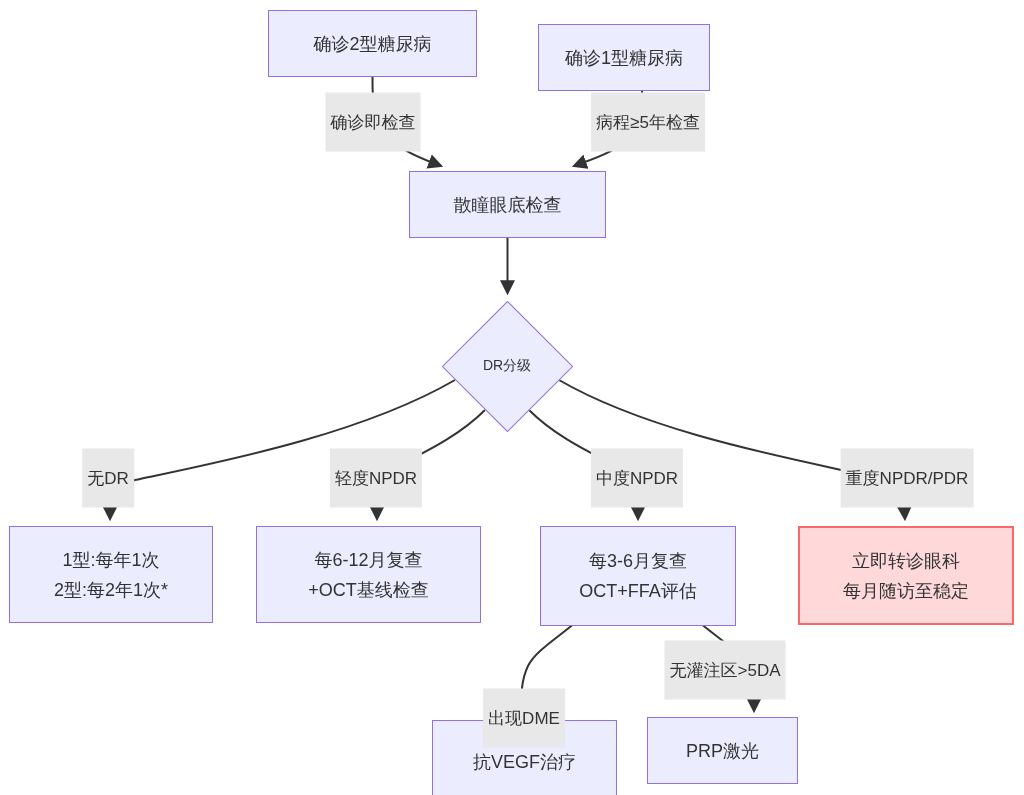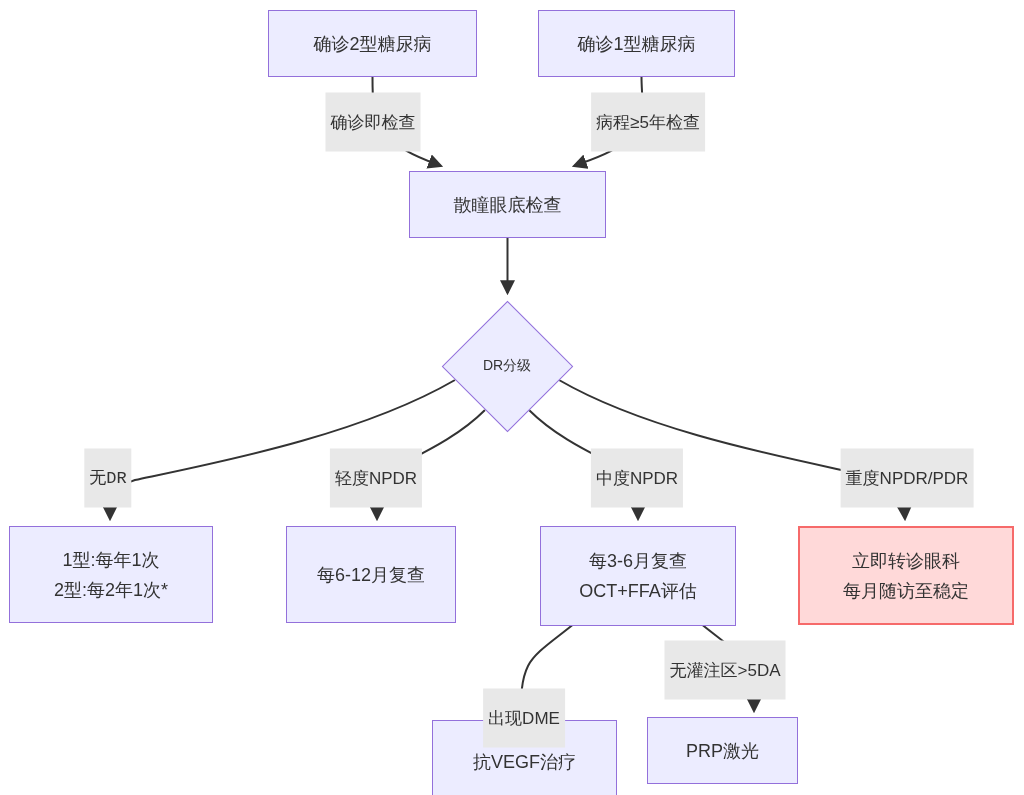--- a/index.html
+++ b/index.html
@@ -94,45 +94,46 @@
       <path d="M529,410 C564,445 614,462 629,474 C638,483 638,504 638,519" marker-end="url(#arrow)"></path>
       <path d="M559,380 C654,435 800,460 878,478 C898,483 904,500 905,519" marker-end="url(#arrow)"></path>
       <path d="M575,623 C553,641 535,652 528,666 C521,680 521,698 521,711" marker-end="url(#arrow)"></path>
       <path d="M700,623 C722,641 740,652 747,666 C754,680 754,698 754,711" marker-end="url(#arrow)"></path>
     </g>
   </svg>
 
   <div class="node" style="left:268px; top:10px; width:209px; height:67px;">
     <div>确诊2型糖尿病</div>
   </div>
-  <div class="node" style="left:538px; top:10px; width:197px; height:67px;">
+  <div class="node" style="left:538px; top:24px; width:172px; height:67px;">
     <div>确诊1型糖尿病</div>
   </div>
 
   <div class="edge-label" style="left:373px; top:122px;">确诊即检查</div>
   <div class="edge-label" style="left:648px; top:122px;">病程≥5年检查</div>
 
   <div class="node" style="left:409px; top:171px; width:197px; height:67px;">
     <div>散瞳眼底检查</div>
   </div>
 
   <div class="diamond-shape"></div>
   <div class="diamond-label">DR分级</div>
 
-  <div class="edge-label" style="left:108px; top:478px;font-family:Liberation Mono, monospace;">无DR</div>
+  <div class="edge-label" style="left:108px; top:478px;">无DR</div>
   <div class="edge-label" style="left:376px; top:478px;">轻度NPDR</div>
   <div class="edge-label" style="left:637px; top:478px;">中度NPDR</div>
   <div class="edge-label" style="left:907px; top:478px;">重度NPDR/PDR</div>
 
   <div class="node" style="left:9px; top:526px; width:204px; height:97px;">
     <div>1型:每年1次</div>
     <div>2型:每2年1次*</div>
   </div>
-  <div class="node" style="left:286px; top:526px; width:170px; height:97px;">
+  <div class="node" style="left:256px; top:526px; width:225px; height:97px;">
     <div>每6-12月复查</div>
+    <div>+OCT基线检查</div>
   </div>
   <div class="node" style="left:540px; top:526px; width:196px; height:100px;">
     <div>每3-6月复查</div>
     <div>OCT+FFA评估</div>
   </div>
   <div class="node alert" style="left:798px; top:526px; width:216px; height:99px;">
     <div>立即转诊眼科</div>
     <div>每月随访至稳定</div>
   </div>
 

